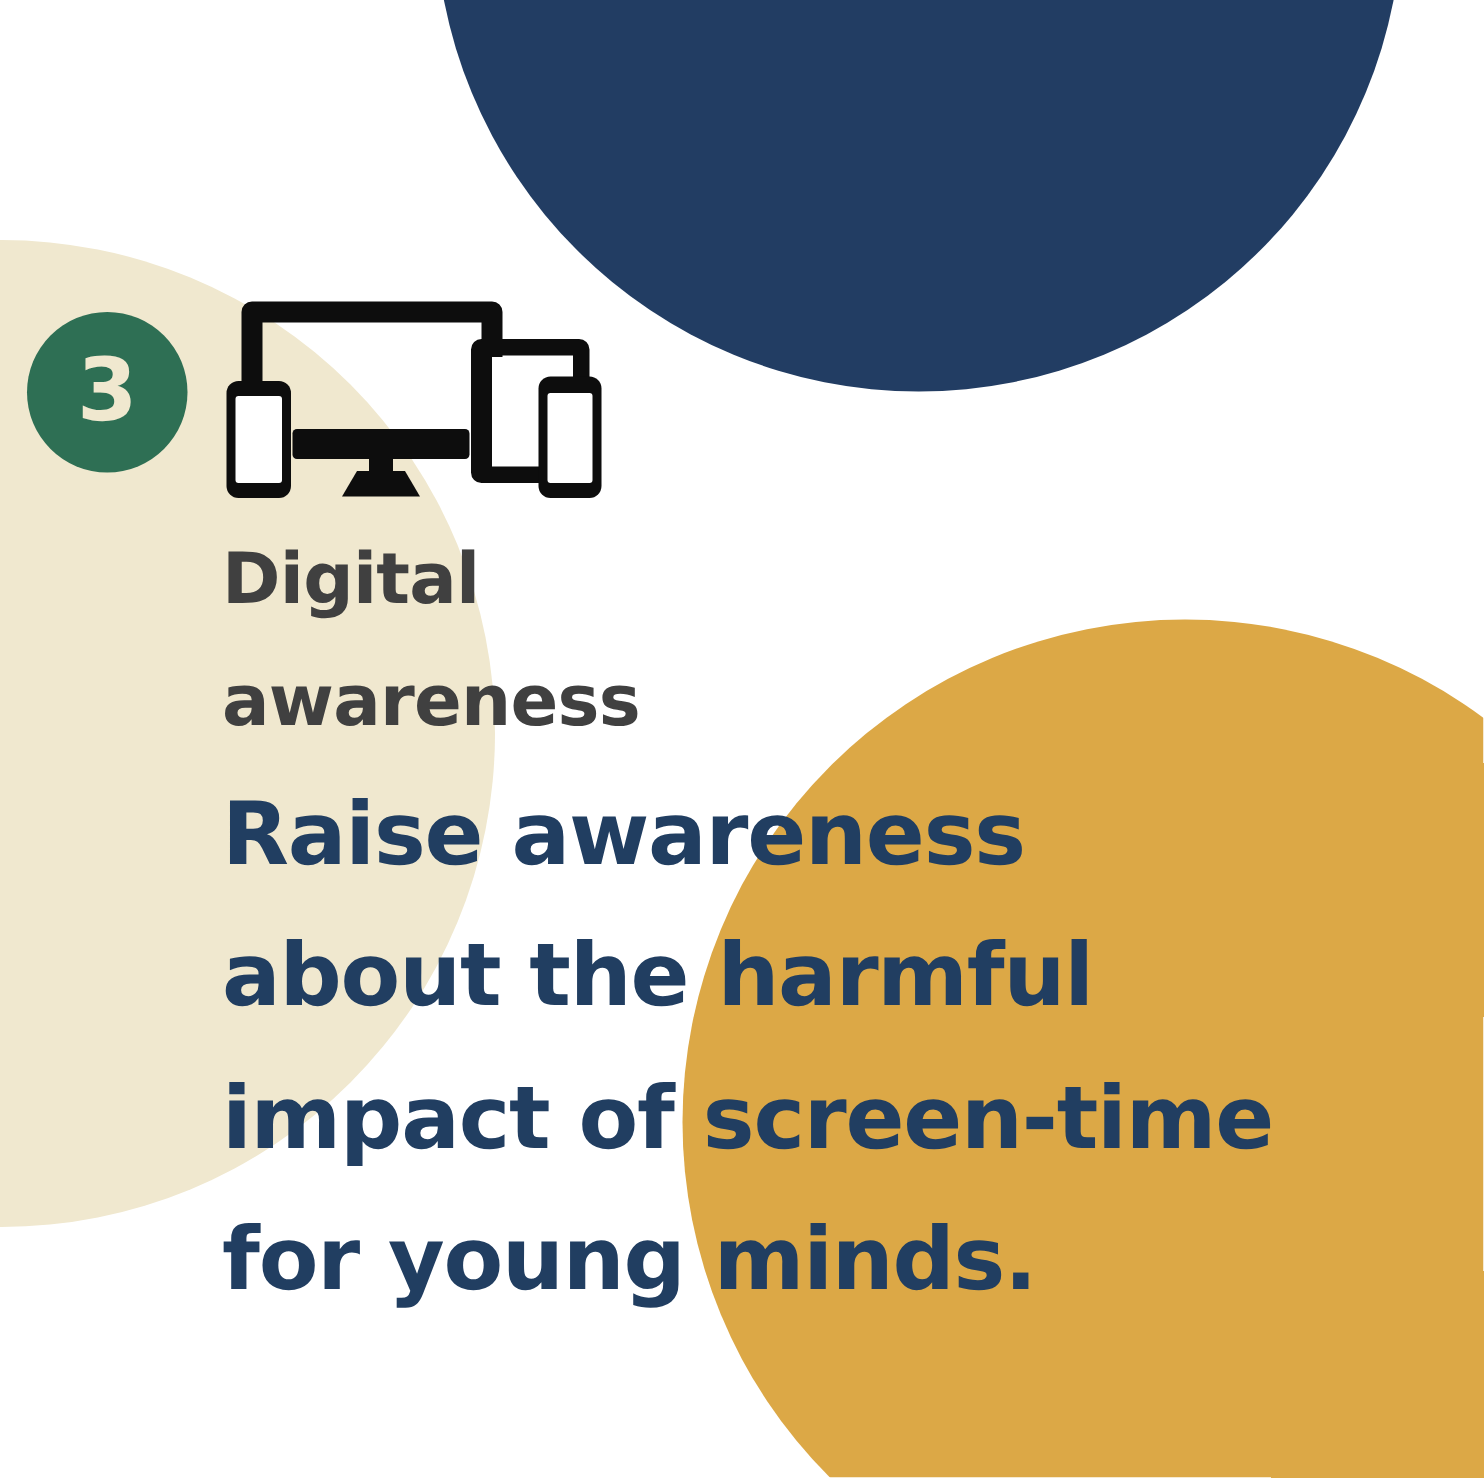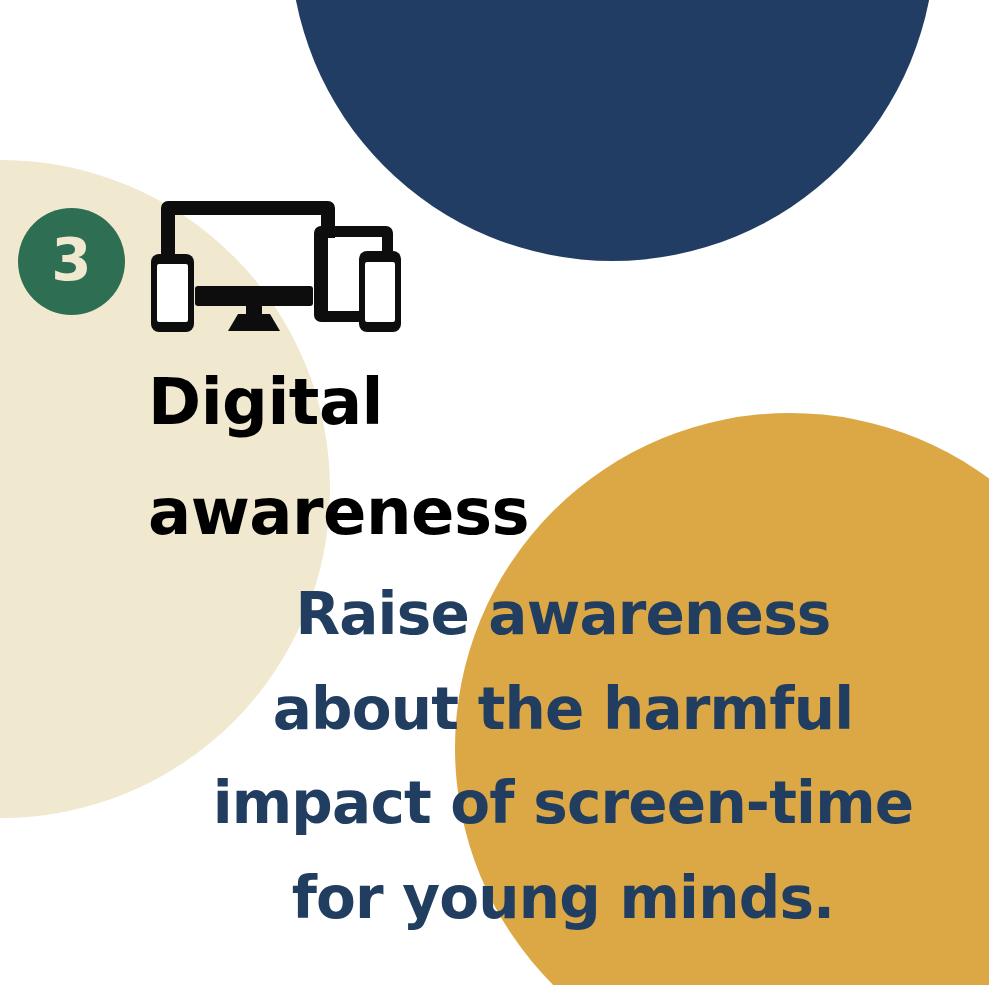--- a/index.html
+++ b/index.html
@@ -91,39 +91,38 @@
 
   
   #text-block {
     position: absolute;
     left: 148px;
     top: 347px;
     width: 830px;
     z-index: 3;
   }
   #headline {
-    color: #000000;
+    color: #404040;
     font-family: "DejaVu Sans", sans-serif;
-    font-size: 64px;
+    font-size: 47px;
     font-weight: bold;
     line-height: 1.72;
     margin: 0;
     letter-spacing: -0.5px;
     white-space: pre-line;
   }
   #body-copy {
     color: #213e61;
     font-family: "DejaVu Sans", sans-serif;
     font-size: 58px;
     font-weight: bold;
     line-height: 1.63;
     margin: 0;
     letter-spacing: -0.8px;
     white-space: pre-line;
-    text-align: center;
   }
 </style>
 </head>
 <body>
 
 <div id="card">
 
   <div class="blob" id="blob-navy"></div>
   <div class="blob" id="blob-cream"></div>
   <div class="blob" id="blob-orange"></div>

